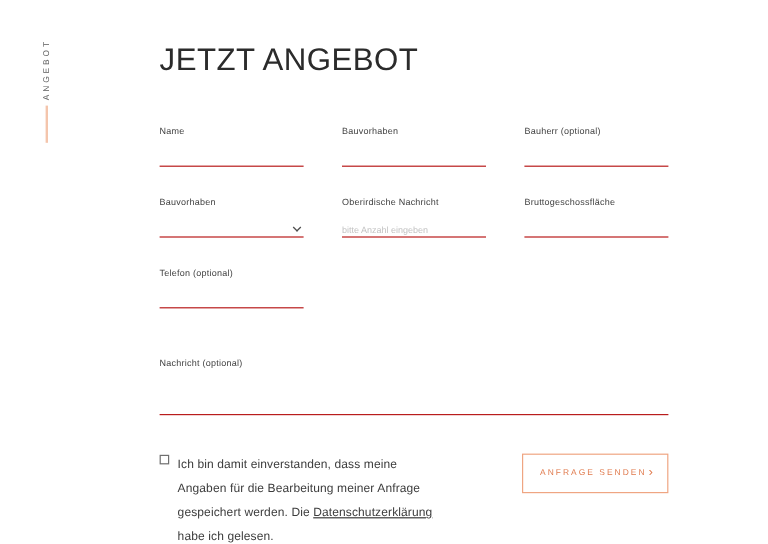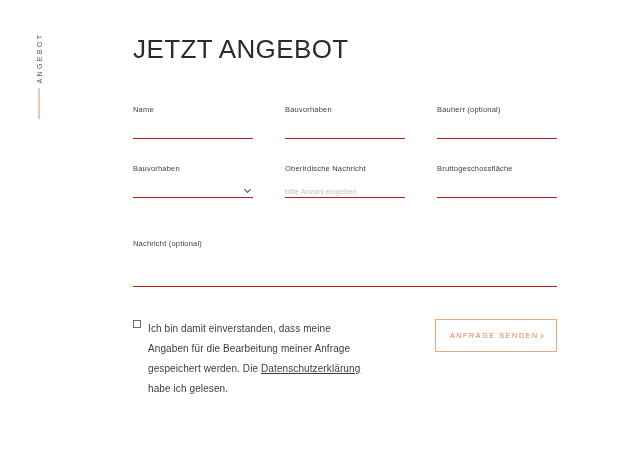--- a/index.html
+++ b/index.html
@@ -151,20 +151,26 @@
     </div>
 
     <div class="field">
       <span class="flabel">Bruttogeschossfläche</span>
       <div class="control">
         <input type="text" placeholder="" style="">
       </div>
     </div>
 
 
+    <div class="field">
+      <span class="flabel">Telefon (optional)</span>
+      <div class="control">
+        <input type="text" placeholder="" style="">
+      </div>
+    </div>
 
     <div class="field fullwidth">
       <span class="flabel">Nachricht (optional)</span>
       <div class="control">
         <input type="text" placeholder="" style="">
       </div>
     </div>
 
   </div>
 

